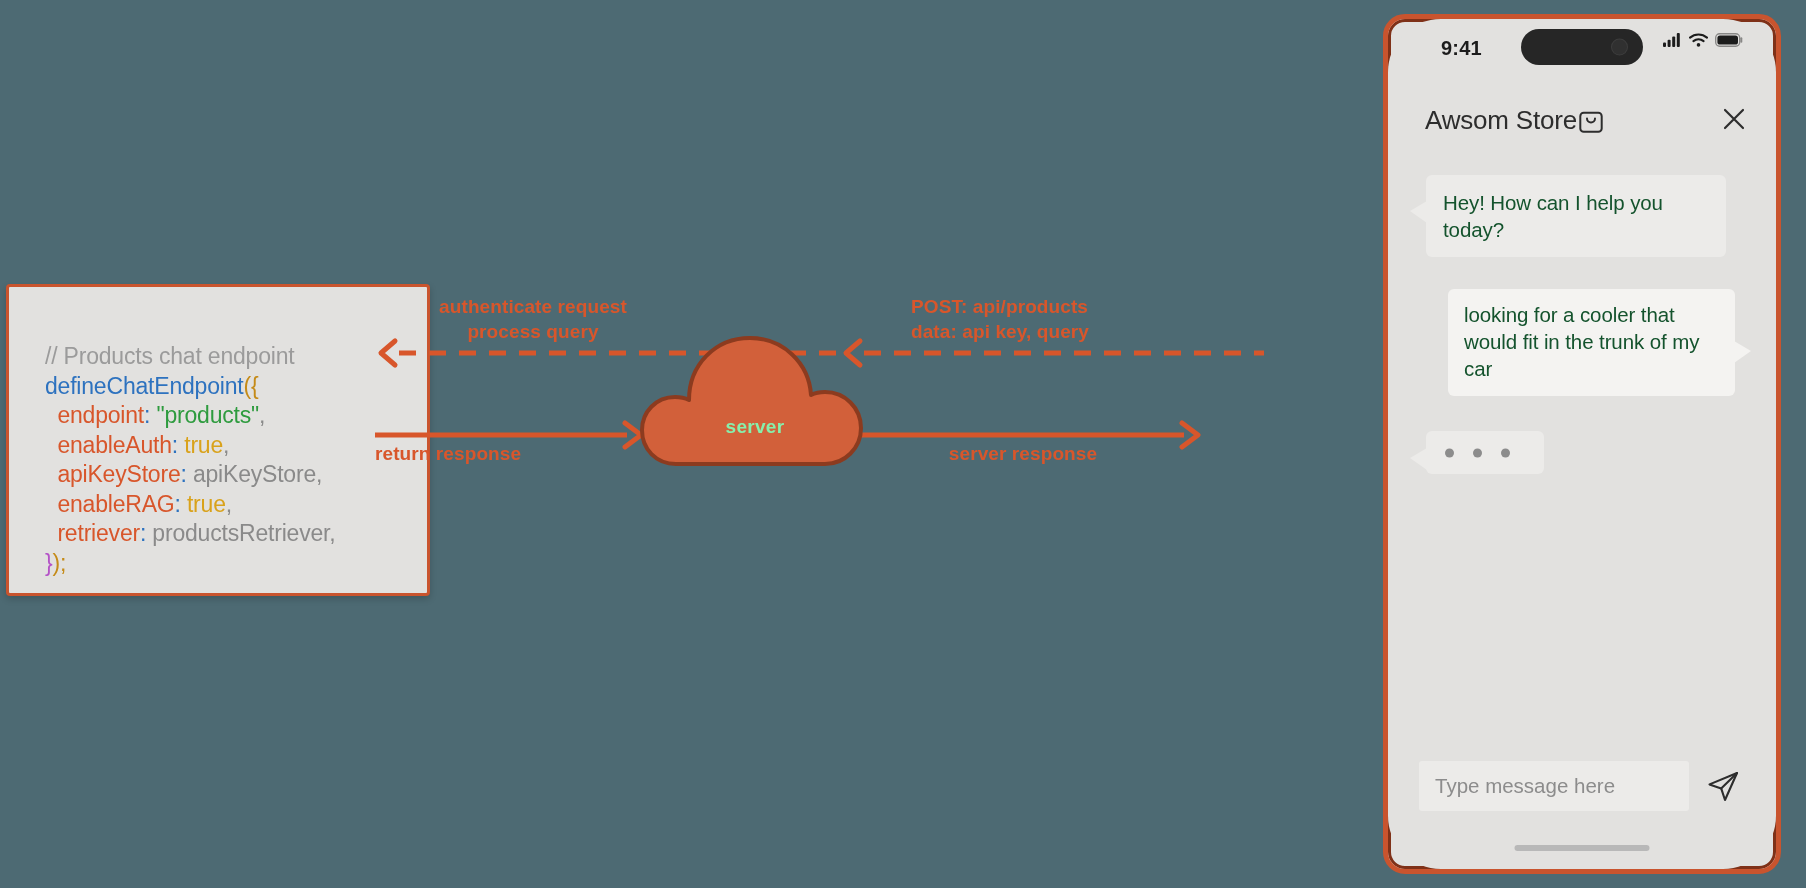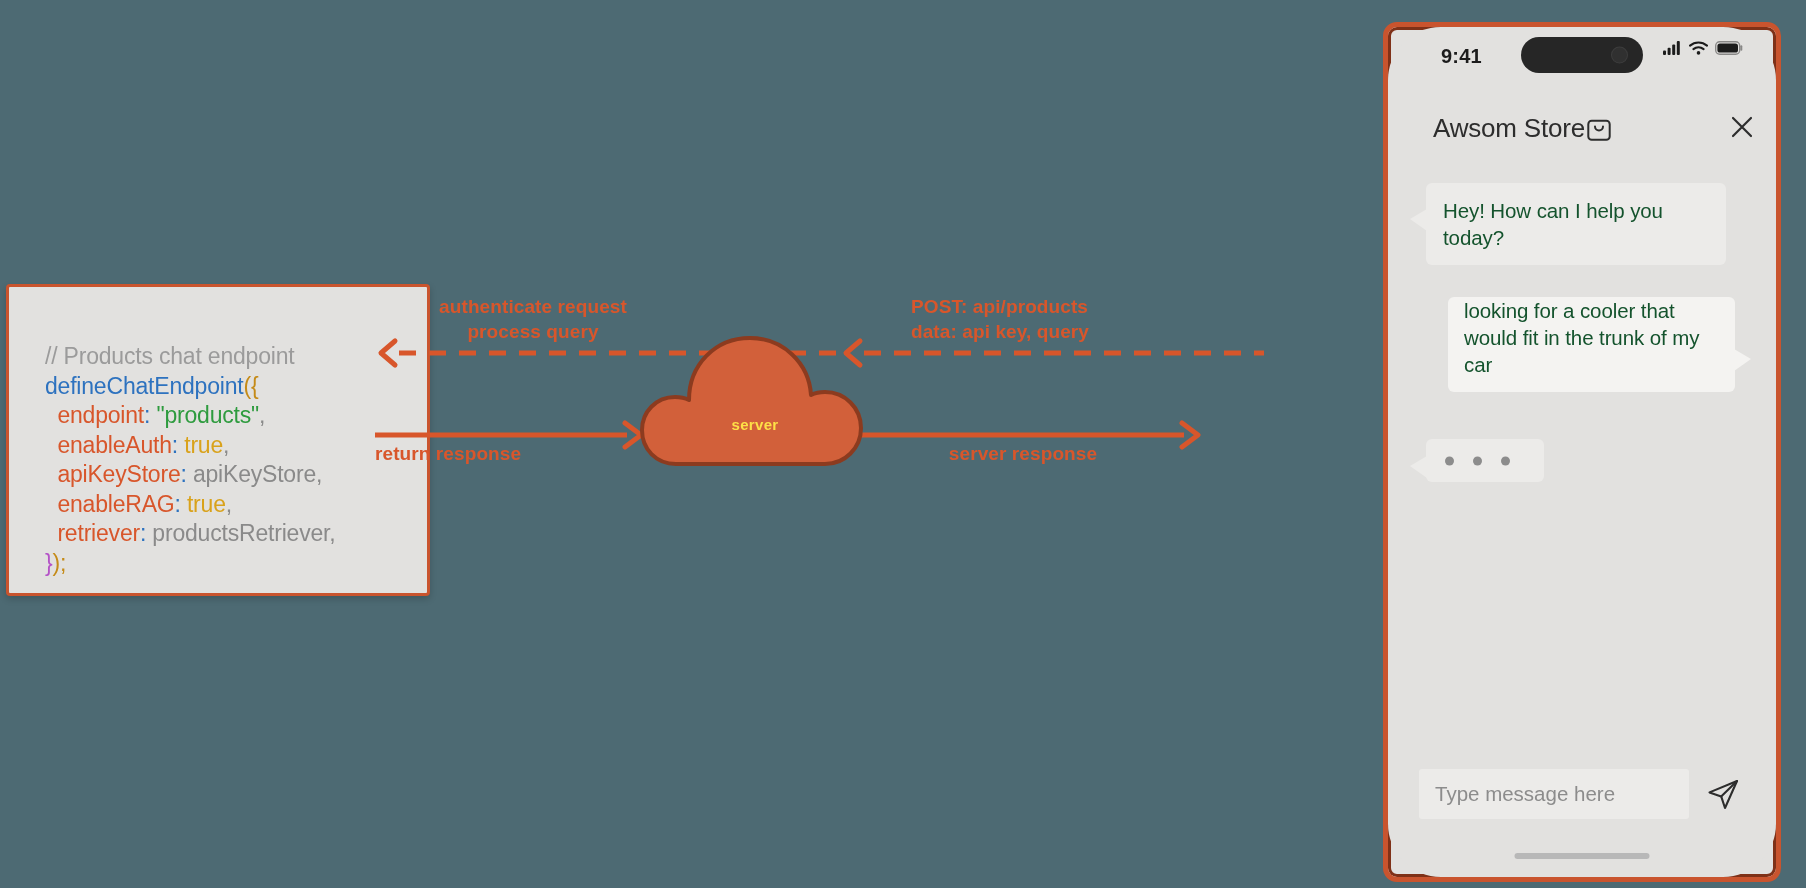--- a/index.html
+++ b/index.html
@@ -31,67 +31,66 @@
   .c-bool{color:#D9A21B;}
   .c-id{color:#8A8A8A;}
   .c-comma{color:#8A8A8A;}
   .c-semi{color:#C58B18;}
 
   
   #cloud{ position:absolute; left:640px; top:320px; width:230px; height:145px; }
   #cloud svg{ display:block; width:230px; height:145px; overflow:visible;}
   #cloud-label{
     position:absolute; left:0; top:96px; width:230px; text-align:center;
-    color:#fde047; font-size:15px; font-weight:bold; letter-spacing:.3px;
+    color:#86efac; font-size:19px; font-weight:bold; letter-spacing:.3px;
   }
 
   
   .arrow-svg{ position:absolute; overflow:visible; }
   .arrow-label{
     position:absolute; color:#D8562B; font-weight:bold;
     font-size:19px; line-height:25px; letter-spacing:.1px; white-space:pre-line;
   }
 
   
   #phone{
     position:absolute; left:1383px; top:14px; width:398px; height:860px;
-    border-radius:14px;
+    border-radius:22px;
     border:5px solid #C9542E;
     background:#E2E1DF;
     box-shadow:inset 0 0 0 3px #7F3118;
     overflow:hidden;
-    margin-top:8px;
   }
   #phone-inner{ position:absolute; inset:0; border-radius:53px; overflow:hidden; background:#E2E1DF;}
 
   
   #status-bar{ position:absolute; left:0; top:0; width:100%; height:56px; }
   #status-time{ position:absolute; left:53px; top:18px; font-size:20px; font-weight:bold; color:#1C1C1C; letter-spacing:.2px;}
   #dynamic-island{ position:absolute; left:50%; transform:translateX(-50%); top:10px; width:122px; height:36px; background:#262626; border-radius:20px;}
   #di-cam{ position:absolute; right:16px; top:50%; transform:translateY(-50%); width:15px; height:15px; border-radius:50%; background:#303030; box-shadow:0 0 0 1px #3d3d3d;}
   #status-icons{ position:absolute; right:33px; top:14px; display:flex; align-items:center; gap:7px;}
 
   
-  #chat-header{ position:absolute; left:8px; top:72px; width:100%; height:62px;}
+  #chat-header{ position:absolute; left:0; top:72px; width:100%; height:62px;}
   #store-title{ position:absolute; left:37px; top:14px; font-size:26px; color:#2D2D2D; letter-spacing:-.2px;}
   #bag-icon{ position:absolute; left:191px; top:17px;}
   #close-btn{ position:absolute; right:30px; top:16px; cursor:pointer;}
 
   
   #messages{ position:absolute; left:0; top:140px; width:100%; height:500px;}
   .bubble{ position:absolute; border-radius:6px; font-size:20.5px; line-height:27px; color:#14532d; letter-spacing:-.1px;}
   .bubble.bot{ background:#ECEBE9; }
   .bubble.user{ background:#F4F3F1; }
   .tail{ position:absolute; width:0; height:0; }
   .tail.left{ left:-16px; border-top:10px solid transparent; border-bottom:12px solid transparent; border-right:17px solid #ECEBE9;}
   .tail.right{ right:-16px; border-top:10px solid transparent; border-bottom:12px solid transparent; border-left:17px solid #F4F3F1;}
 
   #bubble-greeting{ left:38px; top:16px; width:300px; padding:14px 16px 14px 17px;}
   #bubble-greeting .tail{ top:26px; }
-  #bubble-user{ left:60px; top:130px; width:287px; padding:0 14px 14px 16px;}
+  #bubble-user{ left:60px; top:130px; width:287px; padding:12px 14px 14px 16px;}
   #bubble-user .tail{ top:52px; }
   #bubble-typing{ left:38px; top:272px; width:118px; height:43px;}
   #bubble-typing .tail{ top:17px; }
   .typing-dots{ position:absolute; left:19px; top:50%; transform:translateY(-50%); display:flex; gap:19px;}
   .typing-dots i{ display:block; width:9px; height:9px; border-radius:50%; background:#8C8C8C;}
 
   
   #composer{ position:absolute; left:0; bottom:54px; width:100%; height:54px;padding-left:16px;}
   #msg-input{
     position:absolute; left:31px; top:0; width:270px; height:50px;

